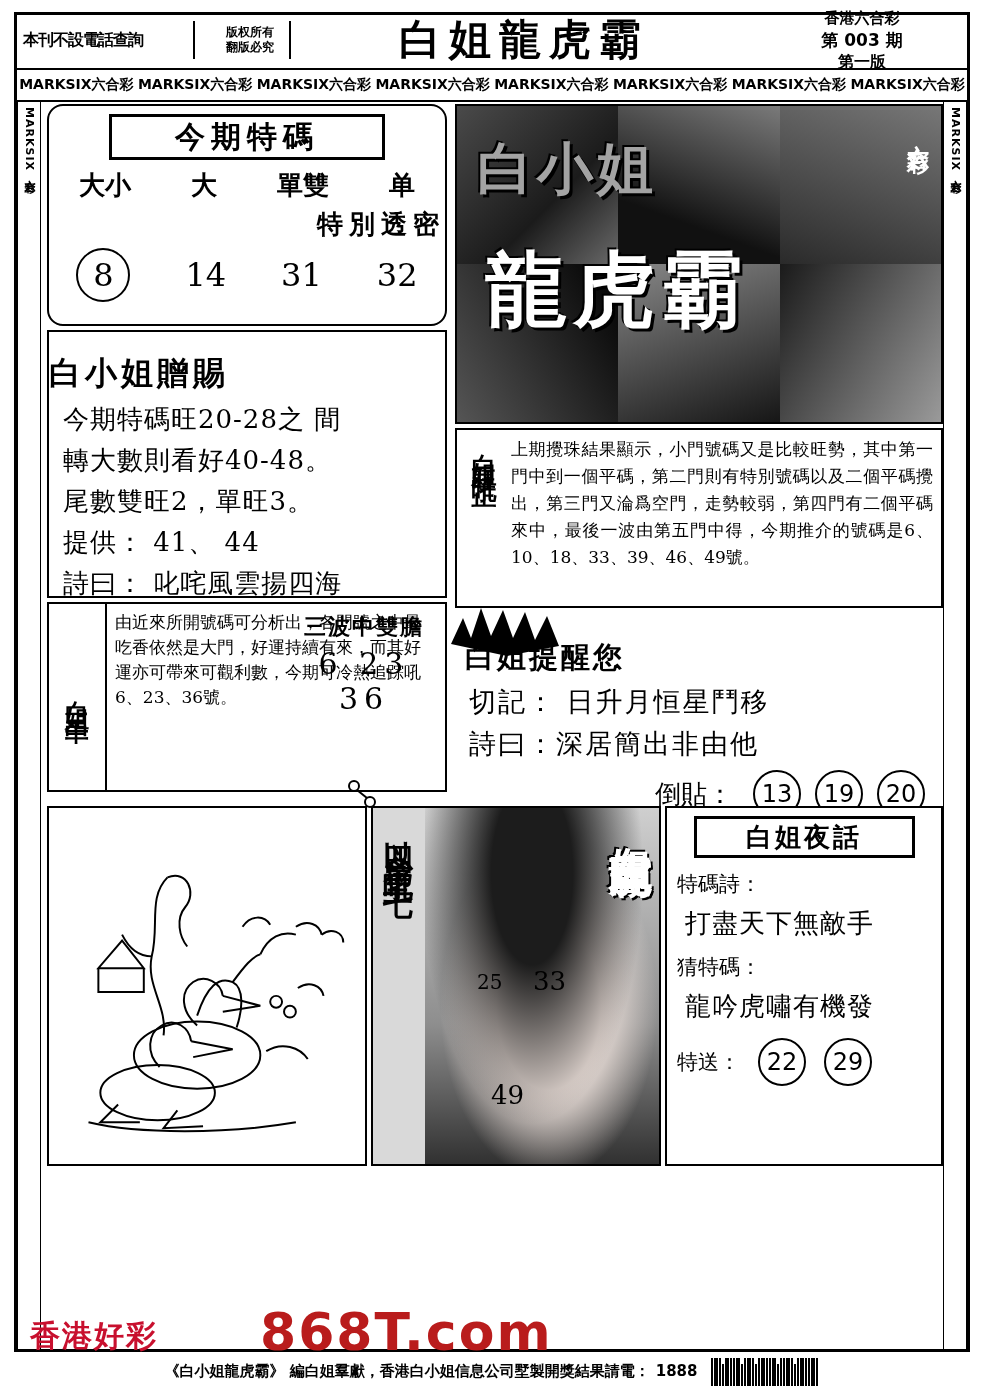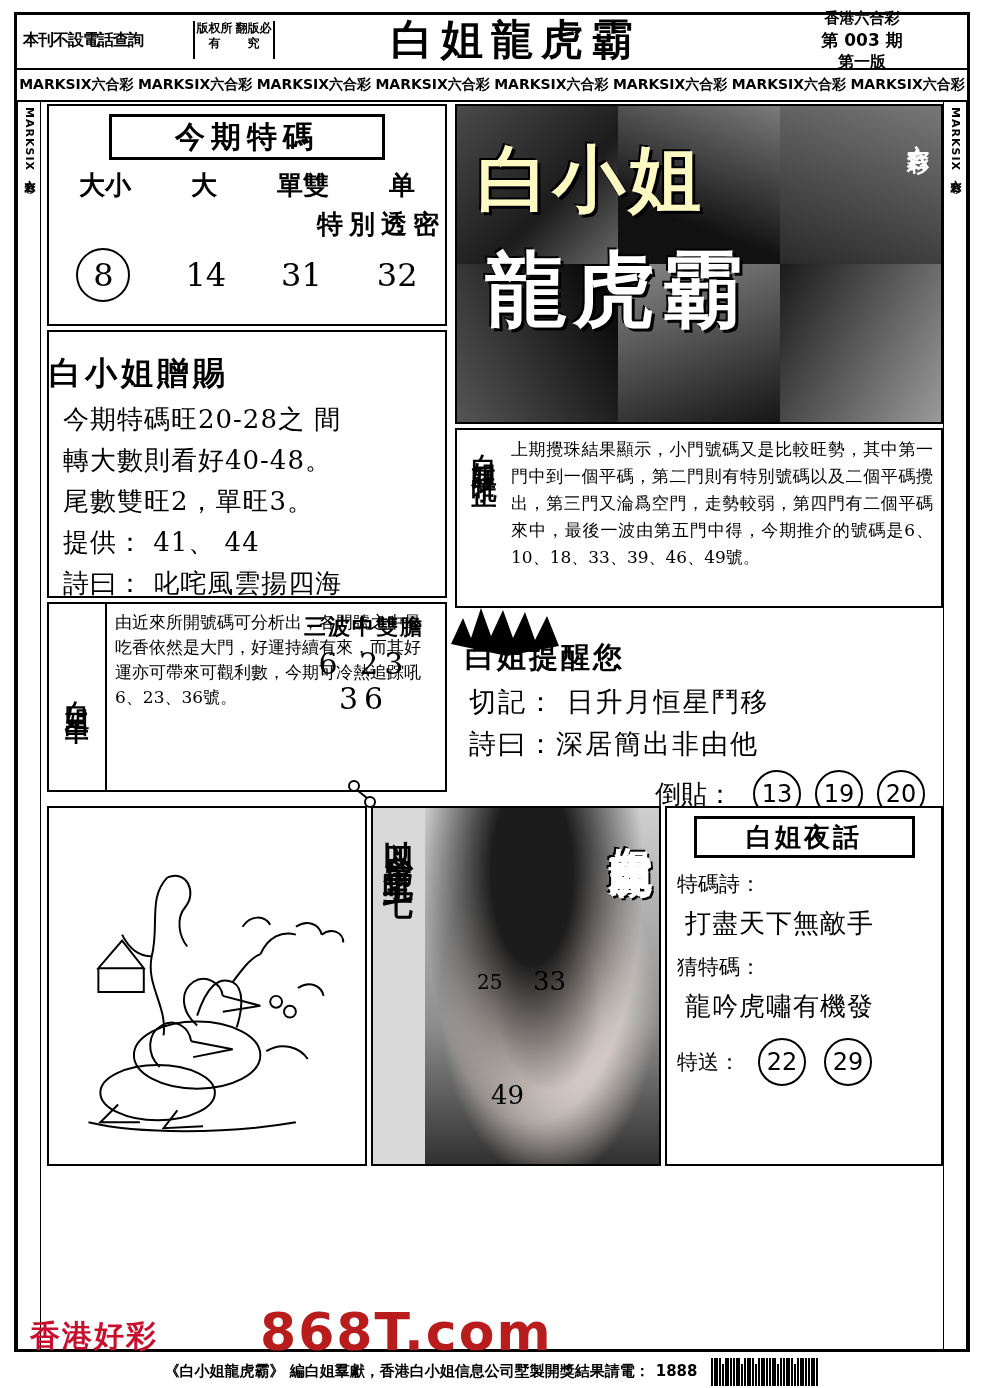--- a/index.html
+++ b/index.html
@@ -5,21 +5,21 @@
   html,body{margin:0;padding:0;background:#fff;}
   body{width:984px;height:1388px;position:relative;font-family:"DejaVu Sans","Liberation Sans",sans-serif;color:#000;overflow:hidden;}
   .page{position:absolute;left:0;top:0;width:984px;height:1388px;background:#fff;}
 
   
   .frame{position:absolute;left:14px;top:12px;width:956px;height:1340px;border:3px solid #000;box-sizing:border-box;}
 
   
   .masthead{position:absolute;left:17px;top:15px;width:950px;height:50px;display:flex;align-items:center;}
   .mh-left{font-size:16px;font-weight:bold;font-family:"DejaVu Sans",sans-serif;padding-left:6px;width:170px;letter-spacing:-1px;}
-  .mh-copy{width:78px;font-size:12px;line-height:15px;text-align:center;border-left:2px solid #000;border-right:2px solid #000;height:38px;display:flex;flex-direction:row;justify-content:center;font-weight:bold;}
+  .mh-copy{width:78px;font-size:12px;line-height:15px;text-align:center;border-left:2px solid #000;border-right:2px solid #000;height:38px;display:flex;flex-direction:column;justify-content:center;font-weight:bold;padding-left:16px;}
   .mh-title{flex:1;text-align:center;font-size:42px;font-weight:bold;letter-spacing:8px;font-family:"DejaVu Serif","Liberation Serif",serif;line-height:46px;}
   .mh-right{width:210px;font-size:15px;line-height:22px;text-align:center;}
   .mh-right .r1{font-weight:bold;}
   .mh-right .r2{font-size:17px;font-weight:bold;}
   .mh-right .r3{font-size:16px;font-weight:bold;}
   .mh-rr{display:flex;flex-direction:column;}
 
   
   .strip{position:absolute;left:17px;top:68px;width:950px;height:30px;border-top:2px solid #000;border-bottom:2px solid #000;display:flex;align-items:center;justify-content:space-around;}
   .strip span{font-size:14px;font-weight:bold;letter-spacing:0px;}
@@ -27,21 +27,21 @@
   
   .rail{position:absolute;top:100px;width:24px;height:1250px;border:1px solid #000;box-sizing:border-box;overflow:hidden;}
   .rail.left{left:17px;}
   .rail.right{left:943px;}
   .rail .vtxt{writing-mode:vertical-rl;text-orientation:mixed;font-size:11px;font-weight:bold;letter-spacing:1px;line-height:22px;padding-top:6px;white-space:nowrap;}
 
   
   .box{position:absolute;border:2px solid #000;box-sizing:border-box;background:#fff;}
 
   
-  #b-special{left:47px;top:104px;width:400px;height:222px;}
+  #b-special{left:47px;top:104px;width:400px;height:222px;border-radius:16px;}
   .sp-title{margin:8px auto 0;width:270px;border:3px solid #000;text-align:center;font-size:30px;font-weight:bold;letter-spacing:6px;line-height:40px;font-family:"DejaVu Serif",serif;}
   .sp-row{display:flex;justify-content:space-around;align-items:center;margin-top:8px;font-size:26px;font-weight:bold;font-family:"DejaVu Serif",serif;}
   .sp-sub{text-align:right;font-size:26px;font-weight:bold;letter-spacing:6px;margin-top:4px;font-family:"DejaVu Serif",serif;}
   .sp-nums{display:flex;justify-content:space-around;align-items:center;margin-top:6px;}
   .sp-nums div{font-size:32px;font-family:"DejaVu Serif",serif;}
   .circle-n{border:2px solid #000;border-radius:50%;width:50px;height:50px;display:flex;align-items:center;justify-content:center;}
 
   
   #b-gift{left:47px;top:330px;width:400px;height:268px;}
   .gift-title{text-align:left;font-size:32px;font-weight:bold;letter-spacing:4px;margin-top:20px;font-family:"DejaVu Serif",serif;}
@@ -59,21 +59,21 @@
 
   
   #b-photo{left:455px;top:104px;width:488px;height:320px;background:#111;overflow:hidden;}
   .ph-grid{position:absolute;inset:0;display:grid;grid-template-columns:1fr 1fr 1fr;grid-template-rows:1fr 1fr;}
   .ph-cell{background:linear-gradient(135deg,#4a4a4a,#1b1b1b 60%,#6a6a6a);}
   .ph-cell:nth-child(2){background:linear-gradient(200deg,#7a7a7a,#111 70%);}
   .ph-cell:nth-child(3){background:linear-gradient(20deg,#2a2a2a,#777);}
   .ph-cell:nth-child(4){background:linear-gradient(60deg,#555,#000);}
   .ph-cell:nth-child(5){background:linear-gradient(160deg,#888,#161616);}
   .ph-cell:nth-child(6){background:linear-gradient(300deg,#9a9a9a,#1a1a1a);}
-  .ph-t1{position:absolute;left:20px;top:26px;font-size:72px;font-weight:bold;color:#fef9c3;letter-spacing:4px;font-family:"DejaVu Serif",serif;text-shadow:3px 3px 0 #000,-2px -2px 0 #000;}
+  .ph-t1{position:absolute;left:20px;top:26px;font-size:56px;font-weight:bold;color:#a3a3a3;letter-spacing:4px;font-family:"DejaVu Serif",serif;text-shadow:3px 3px 0 #000,-2px -2px 0 #000;}
   .ph-t2{position:absolute;left:28px;top:130px;font-size:82px;font-weight:bold;color:#fff;letter-spacing:6px;font-family:"DejaVu Serif",serif;text-shadow:3px 3px 0 #000,-2px -2px 0 #000;}
   .ph-side{position:absolute;right:8px;top:20px;writing-mode:vertical-rl;font-size:22px;color:#fff;font-weight:bold;letter-spacing:4px;}
 
   
   #b-wang{left:455px;top:428px;width:488px;height:180px;}
   .wg{display:flex;height:100%;}
   .wg-v{width:54px;display:flex;align-items:flex-start;justify-content:center;padding-top:4px;}
   .wg-v .v{writing-mode:vertical-rl;font-size:25px;font-weight:bold;letter-spacing:8px;font-family:"DejaVu Serif",serif;}
   .wg-body{flex:1;padding:6px 8px 0 0;font-size:17px;line-height:27px;font-family:"DejaVu Serif",serif;text-align:justify;}
 

